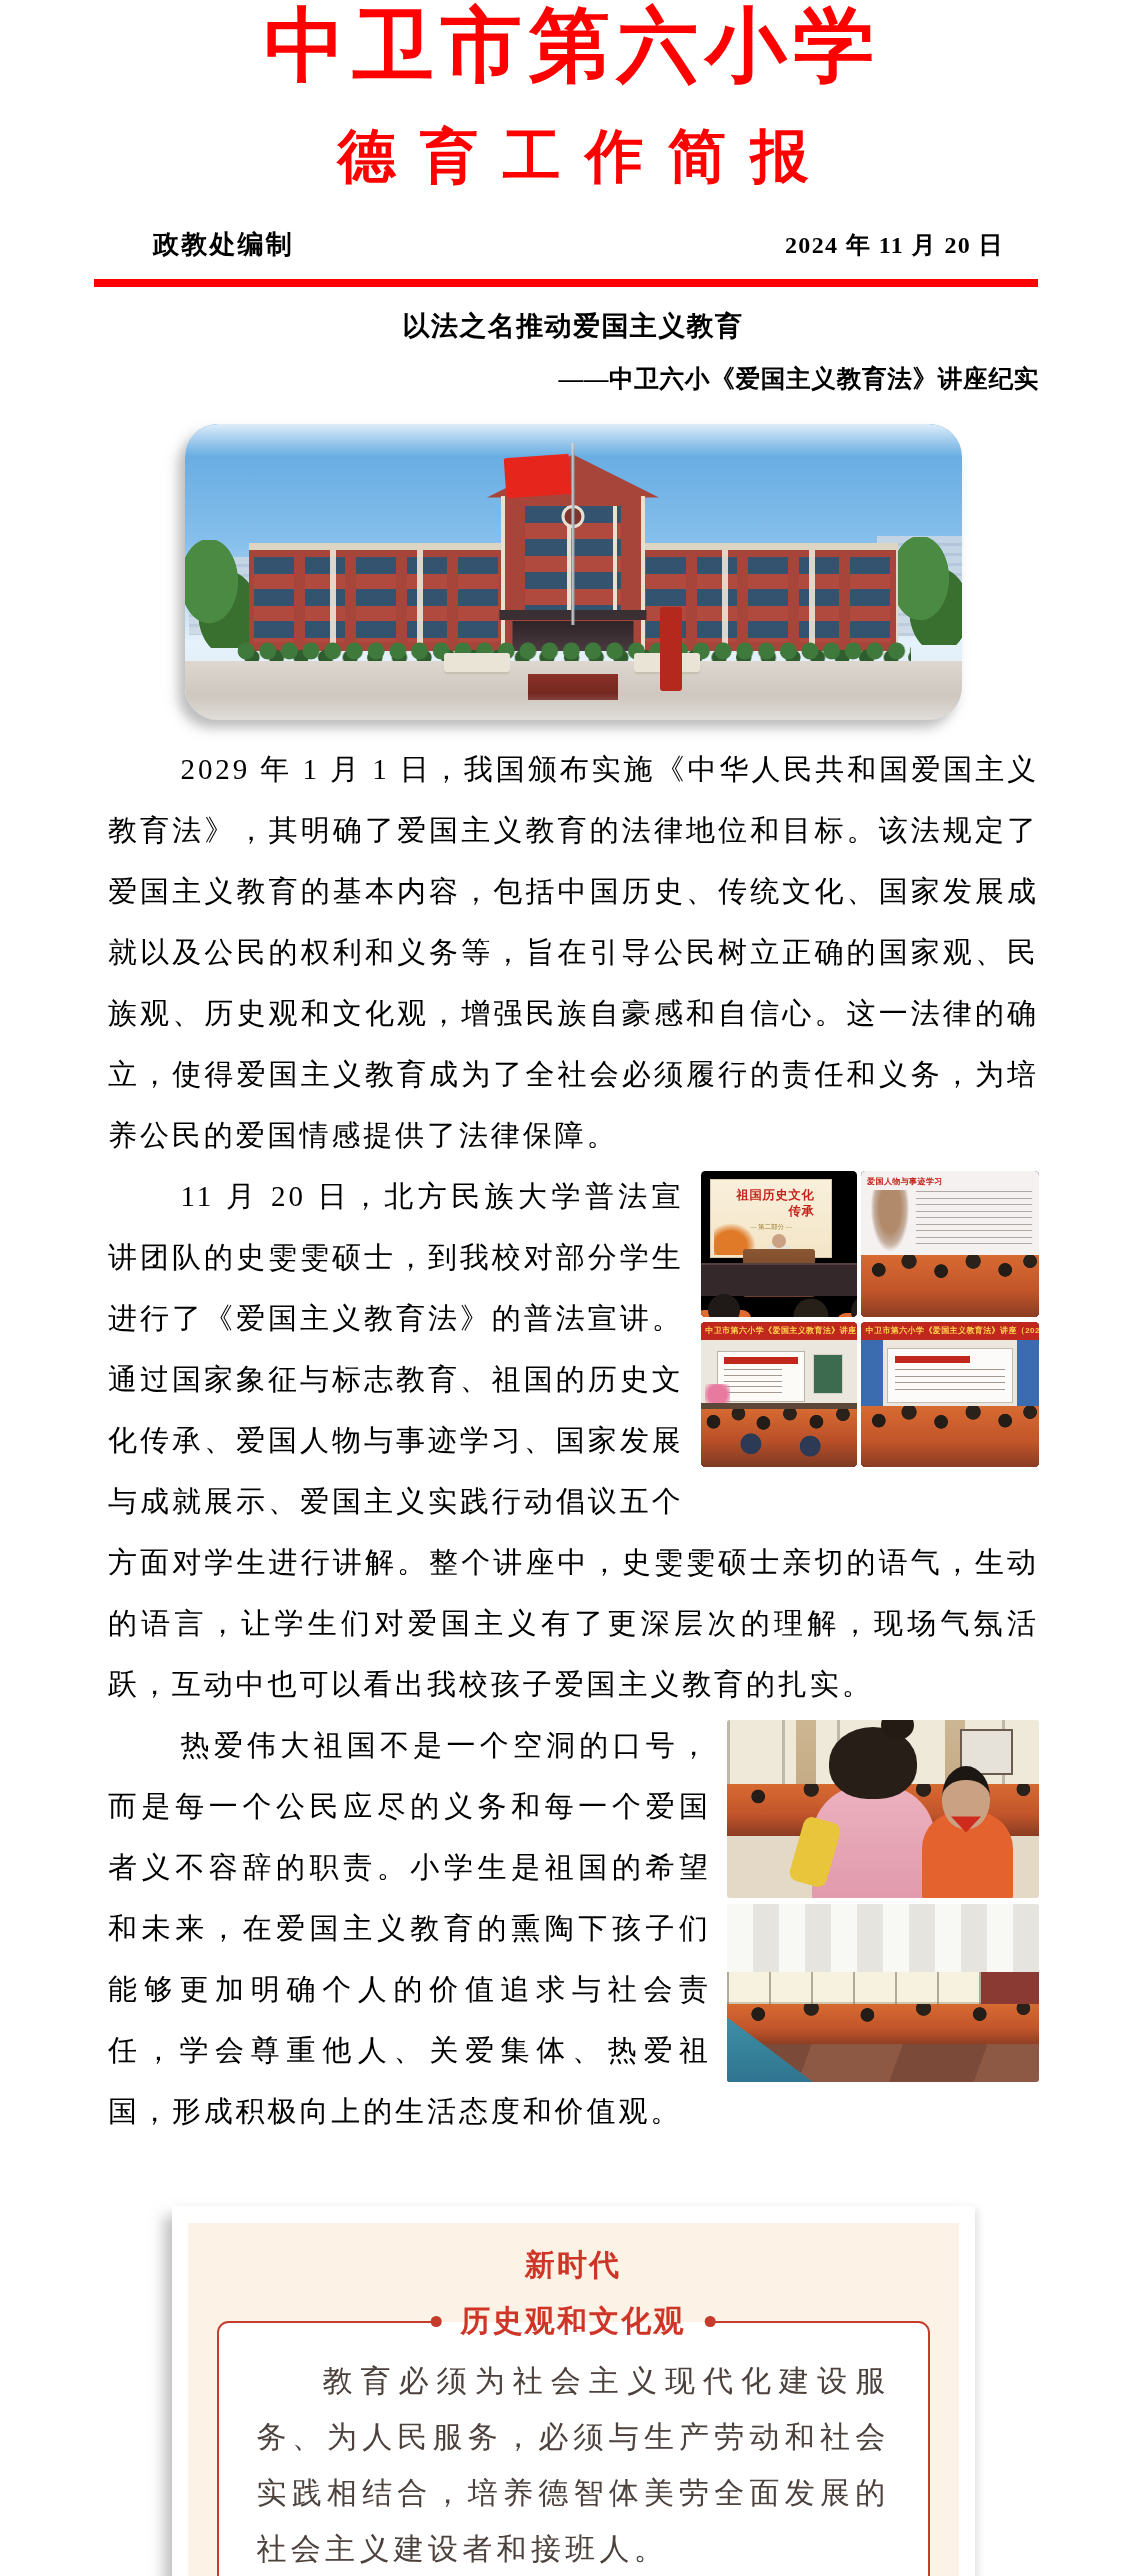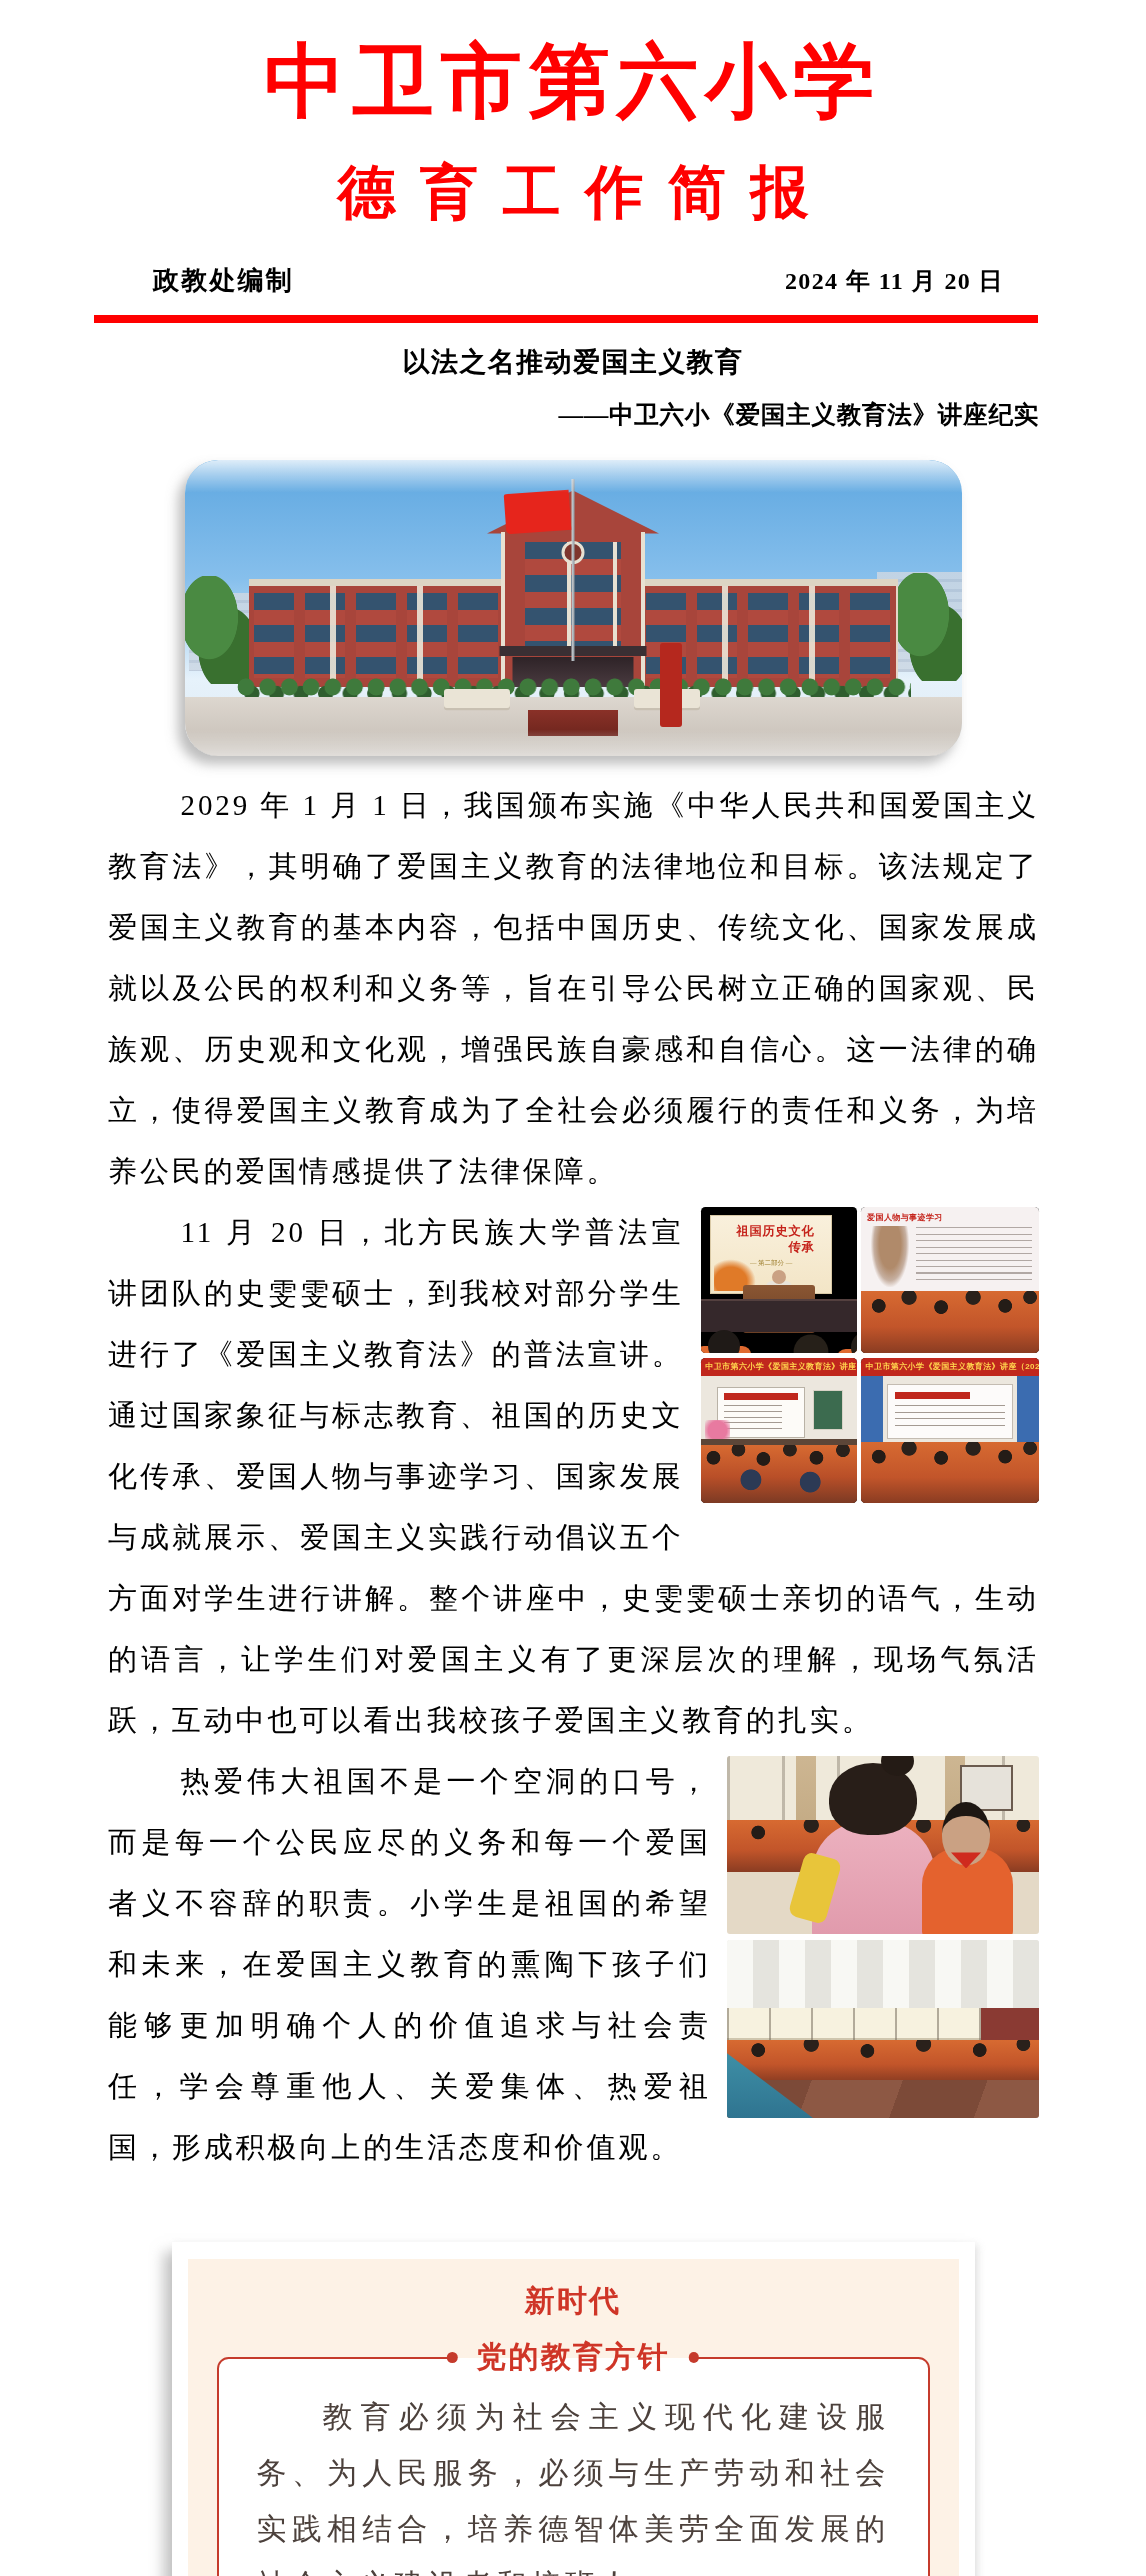--- a/index.html
+++ b/index.html
@@ -3,21 +3,21 @@
 <meta charset="utf-8">
 <title>德育工作简报</title>
 <style>
   * { margin:0; padding:0; box-sizing:border-box; }
   html,body { background:#ffffff; }
   body {
     width:1146px; height:2576px; overflow:hidden; position:relative;
     font-family:"Liberation Serif","DejaVu Serif",serif; color:#000;
   }
   
-  .masthead { padding-top:36px; text-align:center; }
+  .masthead { text-align:center; }
   .school-name {
     font-size:81px; line-height:1.15; font-weight:bold; color:#ff0000;
     letter-spacing:7.2px;
   }
   .bulletin-title {
     margin-top:32px; font-size:58px; line-height:1.1; font-weight:bold; color:#ff0000;
     letter-spacing:24.6px; text-indent:24.6px;
   }
   .issue-row {
     margin-top:38px; display:flex; justify-content:space-between; align-items:baseline;
@@ -342,18 +342,18 @@
     </div>
     <p class="body-text">热爱伟大祖国不是一个空洞的口号，而是每一个公民应尽的义务和每一个爱国者义不容辞的职责。小学生是祖国的希望和未来，在爱国主义教育的熏陶下孩子们能够更加明确个人的价值追求与社会责任，学会尊重他人、关爱集体、热爱祖国，形成积极向上的生活态度和价值观。</p>
   </div>
 
 </div>
 
 <div class="quote-card">
   <div class="quote-inner">
     <div class="quote-title1">新时代</div>
     <div class="quote-box">
-      <div class="quote-title2">党的教育方针</div>
+      <div class="quote-title2">历史观和文化观</div>
       <div class="quote-body">教育必须为社会主义现代化建设服务、为人民服务，必须与生产劳动和社会实践相结合，培养德智体美劳全面发展的社会主义建设者和接班人。</div>
     </div>
   </div>
 </div>
 
 
 </body></html>

